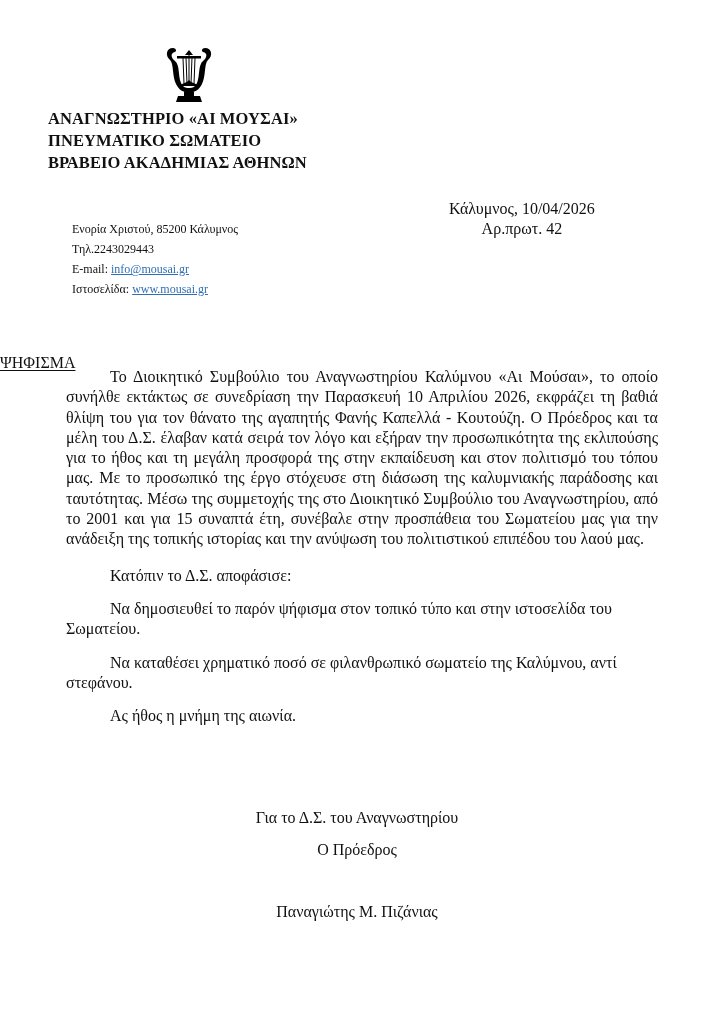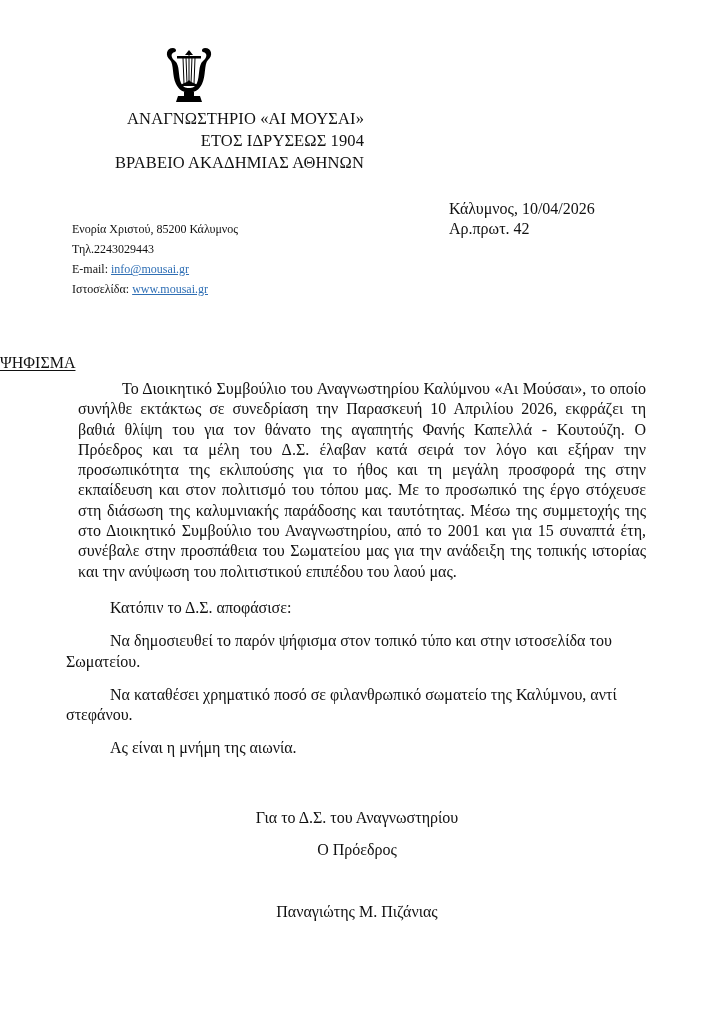--- a/index.html
+++ b/index.html
@@ -22,25 +22,25 @@
     }
     .logo {
       position: absolute;
       left: 164px;
       top: 40px;
       width: 50px;
       height: 66px;
     }
     .org-header {
       position: absolute;
-      left: 64px;
+      left: 48px;
       top: 108px;
       width: 300px;
-      text-align: right;
-      font-weight: normal;
+      text-align: left;
+      font-weight: bold;
       font-size: 16.5px;
       line-height: 22px;
       letter-spacing: 0.1px;
     }
     .org-header div { white-space: nowrap; }
     .contact {
       position: absolute;
       left: 72px;
       top: 219px;
       font-size: 12px;
@@ -51,21 +51,21 @@
       color: #2f6fb5;
       text-decoration: underline;
     }
     .date-block {
       position: absolute;
       left: 449px;
       top: 199px;
       font-size: 16px;
       line-height: 20px;
     }
-    .date-block div { white-space: nowrap; }
+    .date-block div { white-space: nowrap; text-align: center; }
     .title {
       position: absolute;
       left: 0;
       width: 724px;
       top: 353px;
       text-align: left;
       font-size: 16px;
       line-height: 20px;
     }
     .title span {
@@ -74,21 +74,21 @@
     }
     .body-text {
       position: absolute;
       left: 66px;
       top: 367px;
       width: 592px;
       font-size: 16px;
       line-height: 20.3px;
     }
     .main-para {
-      margin: 12px;
+      margin: 0;
       text-align: justify;
       text-indent: 44px;
     }
     .para {
       margin: 0;
       text-indent: 44px;
       text-align: left;
     }
     .p-gap-1 { margin-top: 16px; }
     .p-gap { margin-top: 13px; }
@@ -126,21 +126,21 @@
 
       <path d="M16 46 C19 42 22 44 25 40 C28 44 31 42 34 46 Z" fill="#000"></path>
 
       <rect x="20" y="52" width="10" height="4" fill="#000"></rect>
       <path d="M14 56 L36 56 L38 62 L12 62 Z" fill="#000"></path>
     </svg>
   </div>
 
   <div class="org-header">
     <div>ΑΝΑΓΝΩΣΤΗΡΙΟ «ΑΙ ΜΟΥΣΑΙ»</div>
-    <div>ΕΤΟΣ ΙΔΡΥΣΕΩΣ 1904</div>
+    <div>ΠΝΕΥΜΑΤΙΚΟ ΣΩΜΑΤΕΙΟ</div>
     <div>ΒΡΑΒΕΙΟ ΑΚΑΔΗΜΙΑΣ ΑΘΗΝΩΝ</div>
   </div>
 
   <div class="date-block">
     <div>Κάλυμνος, 10/04/2026</div>
     <div>Αρ.πρωτ.  42</div>
   </div>
 
   <div class="contact">
     <div>Ενορία Χριστού, 85200 Κάλυμνος</div>
@@ -155,20 +155,20 @@
 
   <div class="title">
     <span>ΨΗΦΙΣΜΑ</span>
   </div>
 
   <div class="body-text">
     <p class="main-para">Το Διοικητικό Συμβούλιο του Αναγνωστηρίου Καλύμνου «Αι Μούσαι», το οποίο συνήλθε εκτάκτως σε συνεδρίαση την Παρασκευή 10 Απριλίου 2026, εκφράζει τη βαθιά θλίψη του για τον θάνατο της αγαπητής Φανής Καπελλά - Κουτούζη. Ο Πρόεδρος και τα μέλη του Δ.Σ. έλαβαν κατά σειρά τον λόγο και εξήραν την προσωπικότητα της εκλιπούσης για το ήθος και τη μεγάλη προσφορά της στην εκπαίδευση και στον πολιτισμό  του τόπου μας. Με το προσωπικό της έργο στόχευσε στη διάσωση της καλυμνιακής παράδοσης και ταυτότητας. Μέσω της συμμετοχής της στο Διοικητικό Συμβούλιο του Αναγνωστηρίου, από το 2001 και για 15 συναπτά έτη, συνέβαλε στην προσπάθεια του Σωματείου μας για την ανάδειξη της τοπικής ιστορίας και την ανύψωση του πολιτιστικού επιπέδου του λαού μας.</p>
     <p class="para p-gap-1">Κατόπιν το Δ.Σ. αποφάσισε:</p>
     <p class="para p-gap">Να δημοσιευθεί το παρόν ψήφισμα στον τοπικό τύπο και στην ιστοσελίδα του Σωματείου.</p>
     <p class="para p-gap">Να καταθέσει χρηματικό ποσό σε φιλανθρωπικό σωματείο της Καλύμνου, αντί στεφάνου.</p>
-    <p class="para p-gap">Ας είναι η μνήμη της αιωνία.</p>
+    <p class="para p-gap">Ας ήθος η μνήμη της αιωνία.</p>
   </div>
 
   <div class="signature sig-1">Για το Δ.Σ. του Αναγνωστηρίου</div>
   <div class="signature sig-2">Ο Πρόεδρος</div>
   <div class="signature sig-3">Παναγιώτης Μ. Πιζάνιας</div>
 
 </div>
 
 </body></html>

